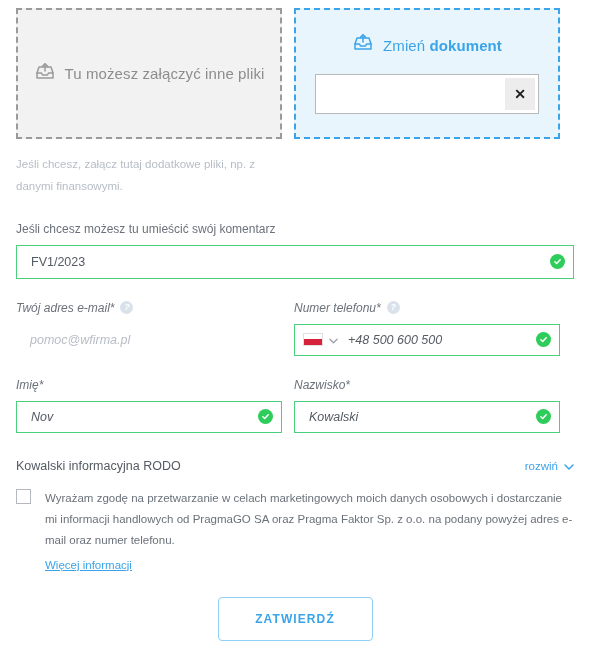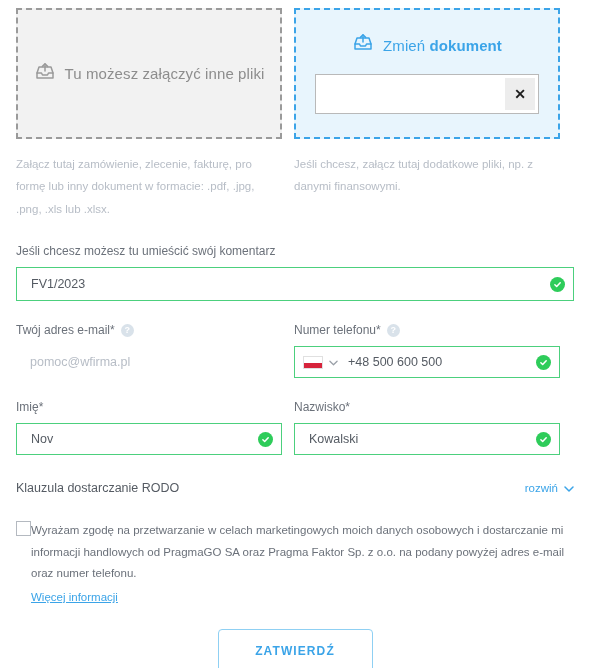--- a/index.html
+++ b/index.html
@@ -105,21 +105,21 @@
     line-height: 1.95;
     color: #b7bdc6;
   }
 
   
   .field-label {
     font-size: 12px;
     color: #6b717a;
     margin-bottom: 9px;
     display: flex;
-    align-items: flex-end;
+    align-items: center;
     gap: 6px;
   }
 
   .help-icon {
     width: 13px; height: 13px;
     border-radius: 50%;
     background: #d9e2ea;
     color: #ffffff;
     font-size: 9px;
     line-height: 13px;
@@ -151,20 +151,21 @@
     flex: 0 0 15px;
   }
 
   .section { margin-top: 22px; }
   .comment-block { margin-top: 24px; }
   .comment-box { height: 34px; }
 
   .two-col {
     display: flex;
     gap: 12px;
+    font-style: italic;
   }
   .col { width: 266px; flex: 0 0 266px; }
 
   
   .plain-value {
     height: 32px;
     display: flex;
     align-items: center;
     padding-left: 14px;
     font-size: 12.5px;
@@ -198,22 +199,22 @@
     display: flex;
     align-items: center;
     gap: 6px;
     font-size: 11.5px;
     color: #3ba4e8;
     cursor: pointer;
     padding-left: 48px;
   }
   .consent {
     display: flex;
-    gap: 0;
-    margin-top: 25px;
+    gap: 14px;
+    margin-top: 15px;
     justify-content: flex-end;
   }
   .cb {
     width: 15px; height: 15px;
     flex: 0 0 15px;
     box-sizing: border-box;
     border: 1px solid #b4b9c0;
     background: #fff;
     margin-top: 1px;
     cursor: pointer;
@@ -293,21 +294,20 @@
           <span class="dz-label"><span>Zmień</span> <b>dokument</b></span>
         </div>
         <div class="file-input">
           <span class="file-clear">✕</span>
         </div>
       </div>
     </div>
   </div>
 
   <div class="help-row">
-    <div class="help-text">Załącz tutaj zamówienie, zlecenie, fakturę, pro formę lub inny dokument w formacie: .pdf, .jpg, .png, .xls lub .xlsx.</div>
     <div class="help-text">Jeśli chcesz, załącz tutaj dodatkowe pliki, np. z danymi finansowymi.</div>
   </div>
 
   <div class="comment-block">
     <div class="field-label">
       <span>Jeśli chcesz możesz tu umieścić swój komentarz</span>
     </div>
     <div class="input-box comment-box">
       <span class="val">FV1/2023</span>
       <span class="check-ok">
@@ -374,21 +374,21 @@
           <svg width="9" height="9" viewBox="0 0 12 12" fill="none" stroke="#ffffff" stroke-width="2" stroke-linecap="round" stroke-linejoin="round">
               <path d="M2.5 6.3 L4.9 8.7 L9.6 3.6"></path>
             </svg>
         </span>
       </div>
     </div>
   </div>
 
   <div class="rodo">
     <div class="rodo-head">
-      <span class="rodo-title">Klauzula dostarczanie RODO</span>
+      <span class="rodo-title">Kowalski informacyjna RODO</span>
       <span class="rodo-toggle">
         <span>rozwiń</span>
         <span>
           <svg width="10" height="6" viewBox="0 0 10 6" fill="none" stroke="#3ba4e8" stroke-width="1.5" stroke-linecap="round" stroke-linejoin="round">
               <path d="M1 1 L5 5 L9 1"></path>
             </svg>
         </span>
       </span>
     </div>
 

